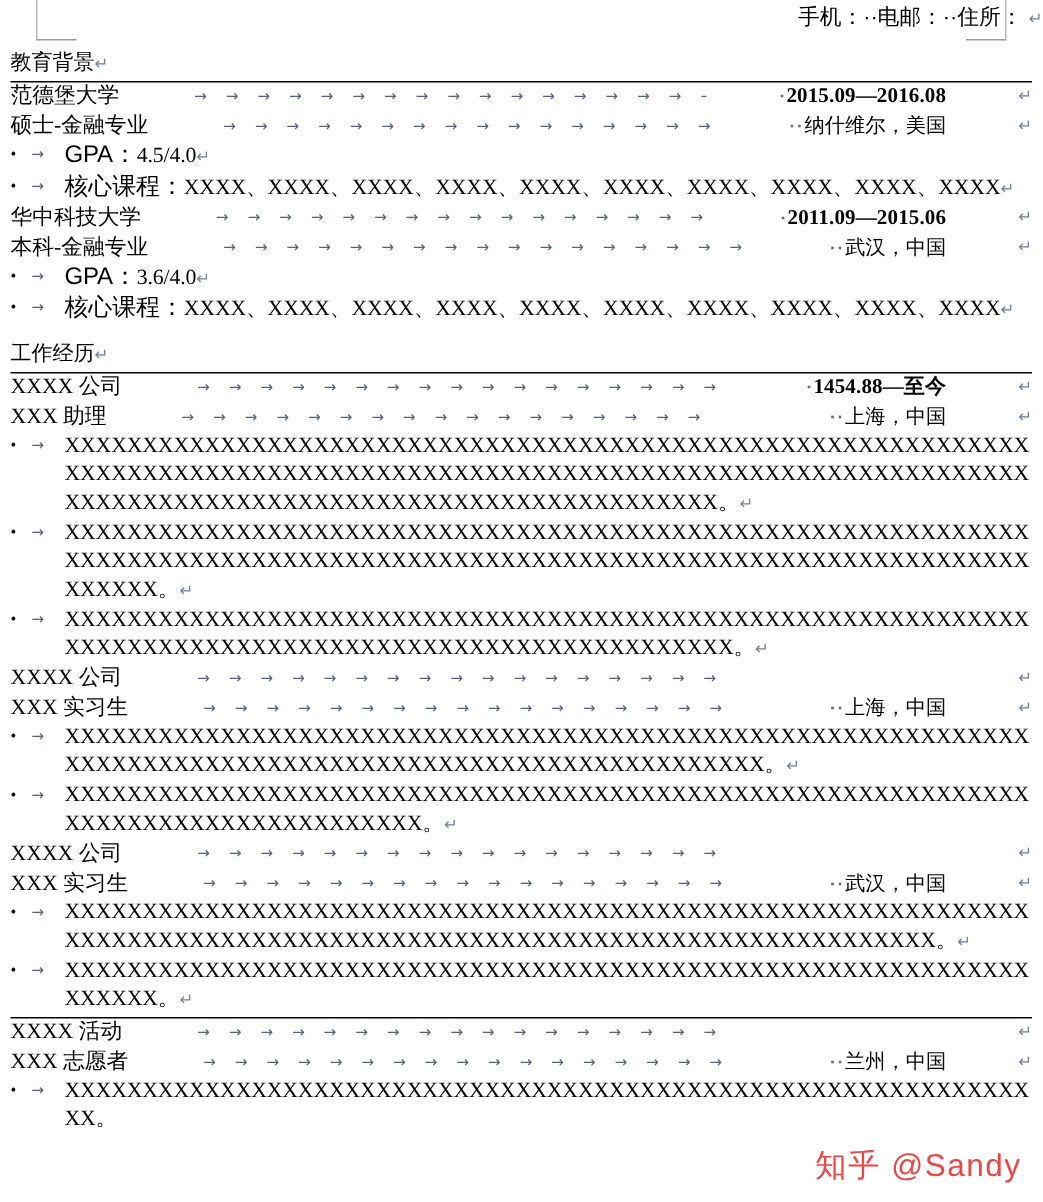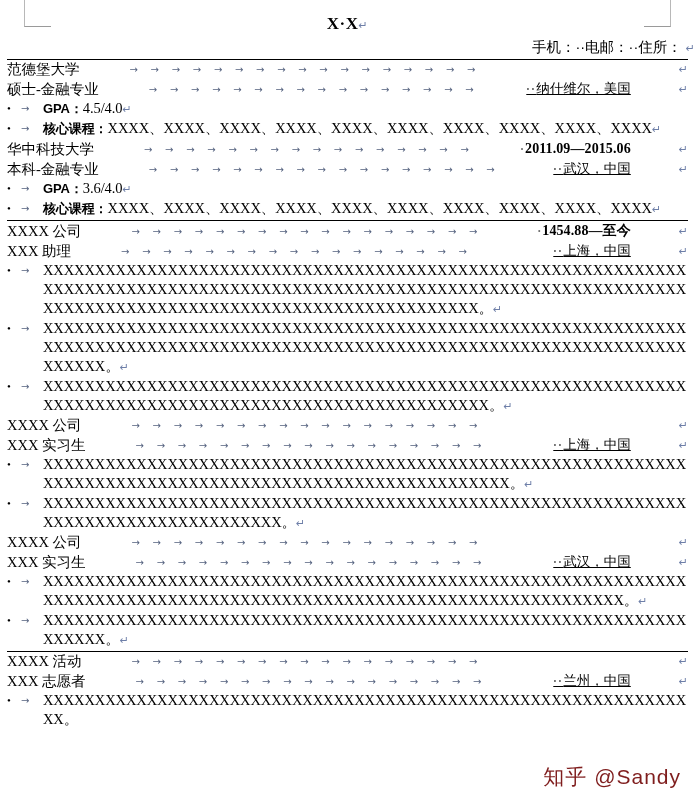--- a/index.html
+++ b/index.html
@@ -115,21 +115,20 @@
     text-align: right;
   }
   .row .right.datetext {
     font-weight: bold;
     font-size: 14px;
     letter-spacing: 0.1px;
   }
   .row .right.loctext {
     font-family: "Liberation Sans", "DejaVu Sans", sans-serif;
     font-size: 13.5px;
-    text-decoration: underline;
   }
 
   
   .bullet-row {
     display: flex;
     margin: 0 7px 0 7px;
     line-height: 19px;
     font-size: 14.5px;
   }
   .bullet-row .bmark {
@@ -142,59 +141,58 @@
     width: 22px;
     text-align: left;
   }
   .bullet-row .btext {
     flex: 1 1 auto;
     word-break: break-all;
     letter-spacing: -0.1px;
   }
   .bullet-row .btext .label {
     font-family: "Liberation Sans", "DejaVu Sans", sans-serif;
-    font-size: 13px;
-    font-weight: bold;
+    font-size: 16px;
+    font-weight: normal;
     margin-top: 20px;
   }
 
   
   .watermark {
     position: absolute;
     right: 14px;
     bottom: 10px;
     font-family: "Liberation Sans", "DejaVu Sans", sans-serif;
     font-size: 21px;
-    color: #7f1d1d;
+    color: #ef4444;
     letter-spacing: 1px;
     user-select: none;
   }
 </style>
 </head>
 <body>
 
 <div class="margin-mark tl"></div>
 <div class="margin-mark tr"></div>
 
 <div class="page">
 
-  <div class="doc-title">
-    <span>X·X</span><span class="pilcrow">↵</span>
-  </div>
 
   <div class="doc-contact">
     <span>手机：··电邮：··住所：</span>
     <span class="pilcrow">↵</span>
   </div>
 
   <div id="sections-root">
+      <div class="section-head"><span>教育背景</span><span class="pilcrow">↵</span></div>
       <div class="section-rule"></div>
       <div class="row">
         <span class="left cjk">范德堡大学</span>
         <span class="fill tabmark">→&nbsp;&nbsp;&nbsp;&nbsp;→&nbsp;&nbsp;&nbsp;&nbsp;→&nbsp;&nbsp;&nbsp;&nbsp;→&nbsp;&nbsp;&nbsp;&nbsp;→&nbsp;&nbsp;&nbsp;&nbsp;→&nbsp;&nbsp;&nbsp;&nbsp;→&nbsp;&nbsp;&nbsp;&nbsp;→&nbsp;&nbsp;&nbsp;&nbsp;→&nbsp;&nbsp;&nbsp;&nbsp;→&nbsp;&nbsp;&nbsp;&nbsp;→&nbsp;&nbsp;&nbsp;&nbsp;→&nbsp;&nbsp;&nbsp;&nbsp;→&nbsp;&nbsp;&nbsp;&nbsp;→&nbsp;&nbsp;&nbsp;&nbsp;→&nbsp;&nbsp;&nbsp;&nbsp;→&nbsp;&nbsp;&nbsp;&nbsp;→</span>
+        <span class="right datetext"><span class="dotmark">·</span><span>2015.09—2016.08</span></span>
         <span class="pilcrow">↵</span>
       </div>
       <div class="row">
         <span class="left cjk">硕士-金融专业</span>
         <span class="fill tabmark">→&nbsp;&nbsp;&nbsp;&nbsp;→&nbsp;&nbsp;&nbsp;&nbsp;→&nbsp;&nbsp;&nbsp;&nbsp;→&nbsp;&nbsp;&nbsp;&nbsp;→&nbsp;&nbsp;&nbsp;&nbsp;→&nbsp;&nbsp;&nbsp;&nbsp;→&nbsp;&nbsp;&nbsp;&nbsp;→&nbsp;&nbsp;&nbsp;&nbsp;→&nbsp;&nbsp;&nbsp;&nbsp;→&nbsp;&nbsp;&nbsp;&nbsp;→&nbsp;&nbsp;&nbsp;&nbsp;→&nbsp;&nbsp;&nbsp;&nbsp;→&nbsp;&nbsp;&nbsp;&nbsp;→&nbsp;&nbsp;&nbsp;&nbsp;→&nbsp;&nbsp;&nbsp;&nbsp;→&nbsp;&nbsp;&nbsp;&nbsp;→</span>
         <span class="right loctext"><span class="dotmark">··</span><span>纳什维尔，美国</span></span>
         <span class="pilcrow">↵</span>
       </div>
       <div class="bullet-row">
         <span class="bmark bulletmark">•</span>
@@ -221,20 +219,21 @@
       <div class="bullet-row">
         <span class="bmark bulletmark">•</span>
         <span class="btab tabmark">→</span>
         <span class="btext"><span class="label">GPA：</span><span>3.6/4.0</span><span class="pilcrow">↵</span></span>
       </div>
       <div class="bullet-row">
         <span class="bmark bulletmark">•</span>
         <span class="btab tabmark">→</span>
         <span class="btext"><span class="label">核心课程：</span><span>XXXX、XXXX、XXXX、XXXX、XXXX、XXXX、XXXX、XXXX、XXXX、XXXX</span><span class="pilcrow">↵</span></span>
       </div>
+      <div class="section-head"><span>工作经历</span><span class="pilcrow">↵</span></div>
       <div class="section-rule"></div>
       <div class="row">
         <span class="left cjk">XXXX 公司</span>
         <span class="fill tabmark">→&nbsp;&nbsp;&nbsp;&nbsp;→&nbsp;&nbsp;&nbsp;&nbsp;→&nbsp;&nbsp;&nbsp;&nbsp;→&nbsp;&nbsp;&nbsp;&nbsp;→&nbsp;&nbsp;&nbsp;&nbsp;→&nbsp;&nbsp;&nbsp;&nbsp;→&nbsp;&nbsp;&nbsp;&nbsp;→&nbsp;&nbsp;&nbsp;&nbsp;→&nbsp;&nbsp;&nbsp;&nbsp;→&nbsp;&nbsp;&nbsp;&nbsp;→&nbsp;&nbsp;&nbsp;&nbsp;→&nbsp;&nbsp;&nbsp;&nbsp;→&nbsp;&nbsp;&nbsp;&nbsp;→&nbsp;&nbsp;&nbsp;&nbsp;→&nbsp;&nbsp;&nbsp;&nbsp;→&nbsp;&nbsp;&nbsp;&nbsp;→</span>
         <span class="right datetext"><span class="dotmark">·</span><span>1454.88—至今</span></span>
         <span class="pilcrow">↵</span>
       </div>
       <div class="row">
         <span class="left cjk">XXX 助理</span>
         <span class="fill tabmark">→&nbsp;&nbsp;&nbsp;&nbsp;→&nbsp;&nbsp;&nbsp;&nbsp;→&nbsp;&nbsp;&nbsp;&nbsp;→&nbsp;&nbsp;&nbsp;&nbsp;→&nbsp;&nbsp;&nbsp;&nbsp;→&nbsp;&nbsp;&nbsp;&nbsp;→&nbsp;&nbsp;&nbsp;&nbsp;→&nbsp;&nbsp;&nbsp;&nbsp;→&nbsp;&nbsp;&nbsp;&nbsp;→&nbsp;&nbsp;&nbsp;&nbsp;→&nbsp;&nbsp;&nbsp;&nbsp;→&nbsp;&nbsp;&nbsp;&nbsp;→&nbsp;&nbsp;&nbsp;&nbsp;→&nbsp;&nbsp;&nbsp;&nbsp;→&nbsp;&nbsp;&nbsp;&nbsp;→&nbsp;&nbsp;&nbsp;&nbsp;→</span>

